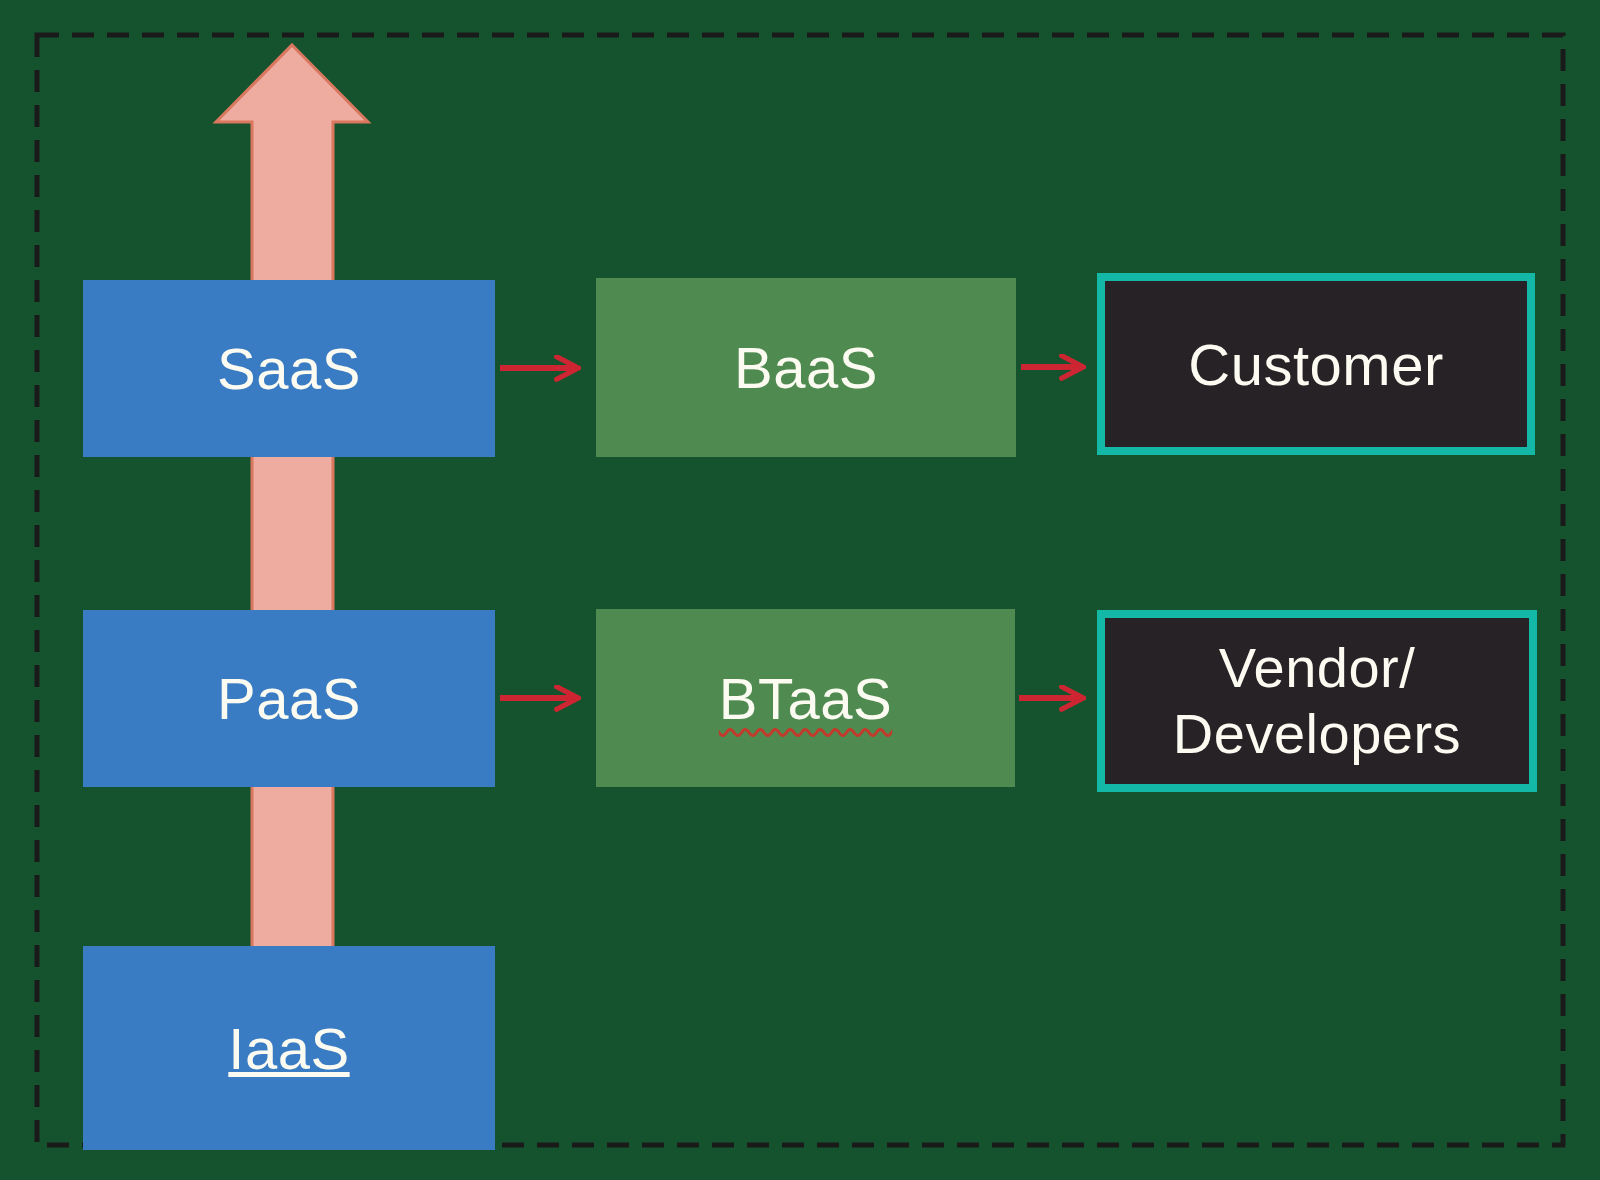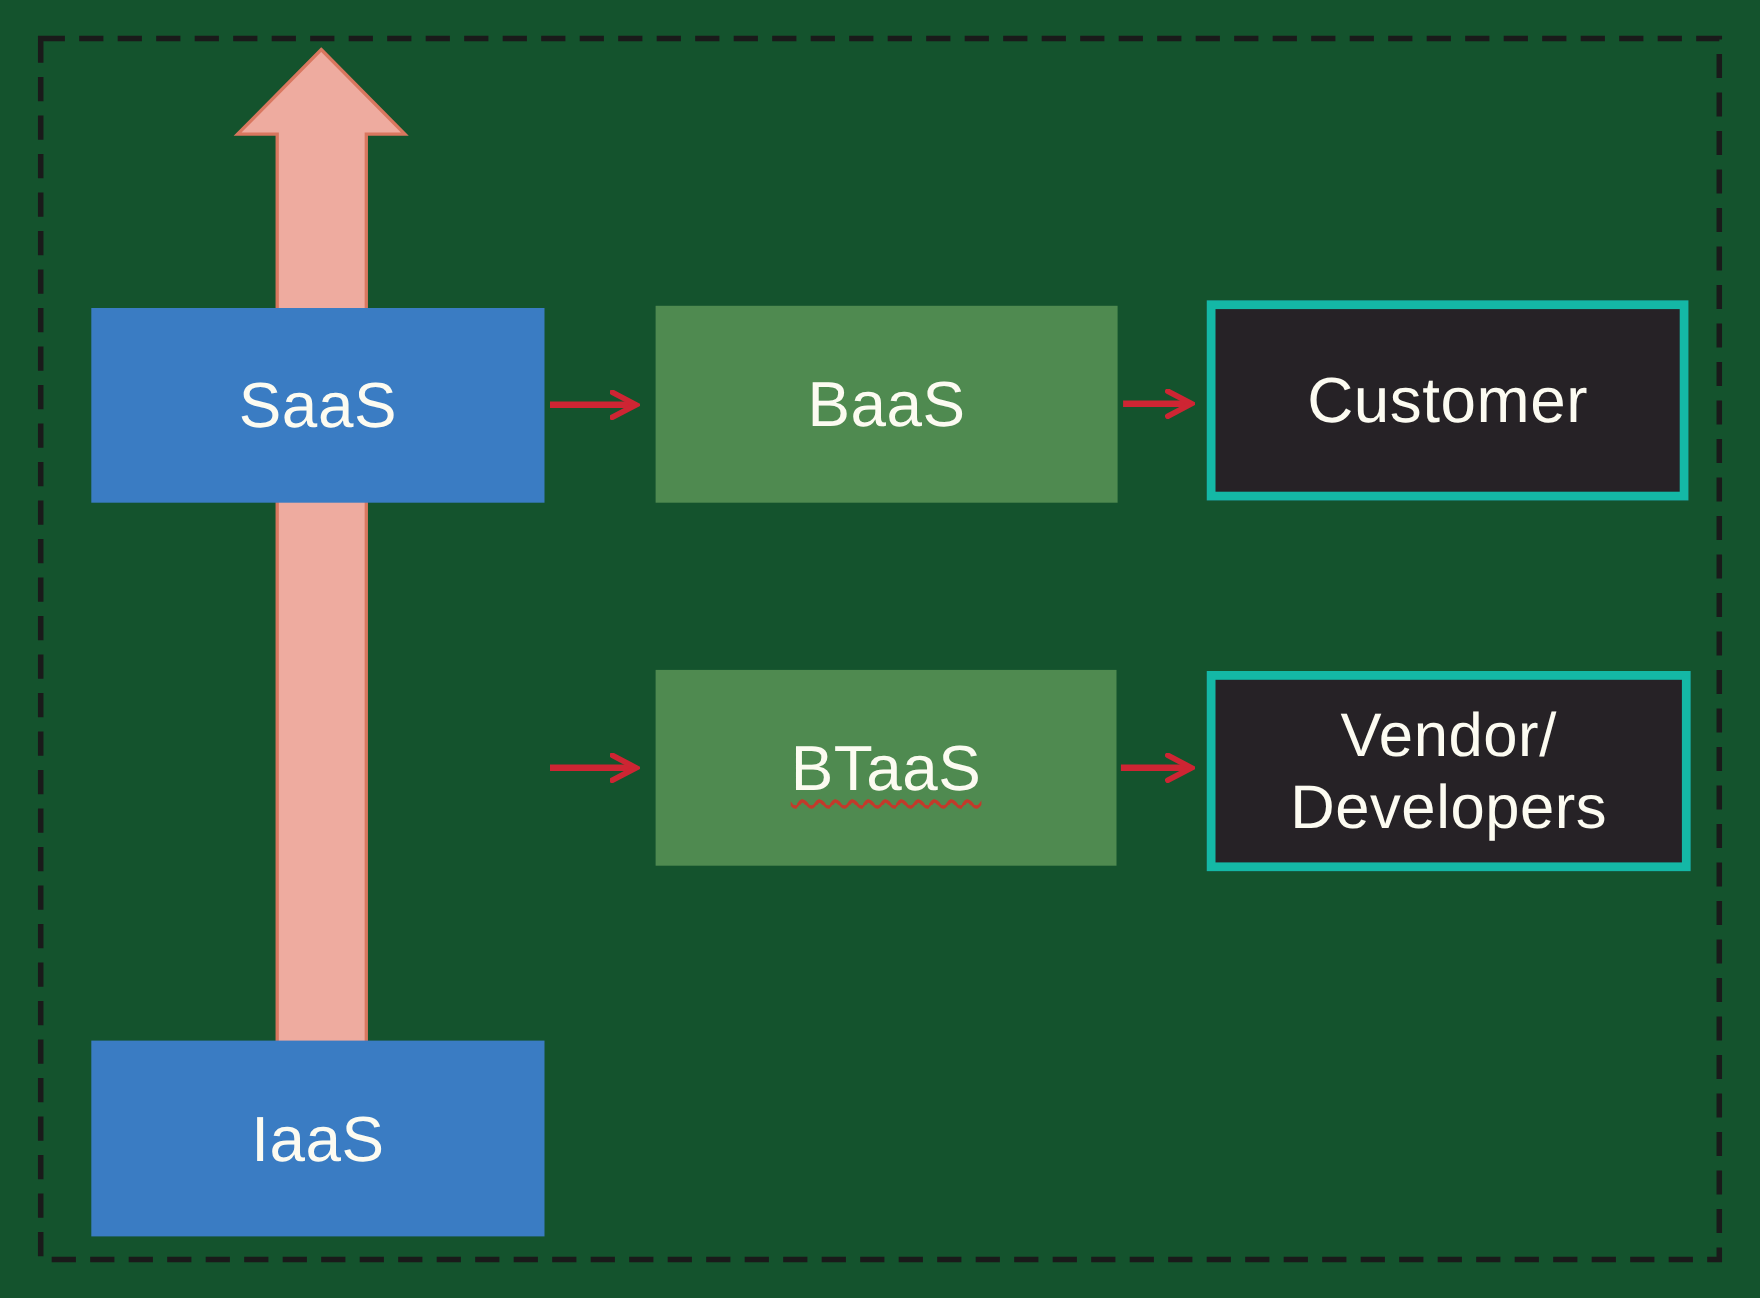--- a/index.html
+++ b/index.html
@@ -29,21 +29,21 @@
     font-size: 58px;
     letter-spacing: 0.5px;
     box-sizing: border-box;
   }
   .blue  { background: #3a7cc3; }
   .green { background: #4f8a50; }
   .dark  { background: #262226; border: 8px solid #14b8a6; }
 
   .saas  { left: 83px;  top: 280px; width: 412px; height: 177px; }
   .paas  { left: 83px;  top: 610px; width: 412px; height: 177px; }
-  .iaas  { left: 83px;  top: 946px; width: 412px; height: 178px; }
+  .iaas  { left: 83px;  top: 946px; width: 412px; height: 204px; text-decoration: underline; }
   .baas  { left: 596px; top: 278px; width: 420px; height: 179px; }
   .btaas { left: 596px; top: 609px; width: 419px; height: 178px; }
   .customer { left: 1097px; top: 273px; width: 438px; height: 182px; }
   .vendor   { left: 1097px; top: 610px; width: 440px; height: 182px;
               font-size: 56px; line-height: 66px; white-space: pre-line; }
 
   .squig {
     text-decoration: underline;
     text-decoration-style: wavy;
     text-decoration-color: #c23a2b;
@@ -71,20 +71,23 @@
       <line x1="500" y1="368" x2="575" y2="368" marker-end="url(#chev)"></line>
       <line x1="1021" y1="367" x2="1080" y2="367" marker-end="url(#chev)"></line>
       <line x1="500" y1="698" x2="575" y2="698" marker-end="url(#chev)"></line>
       <line x1="1019" y1="698" x2="1080" y2="698" marker-end="url(#chev)"></line>
     </g>
   </svg>
 
   <div class="box blue saas">
     <span>SaaS</span>
   </div>
+  <div class="box blue paas">
+    <span>PaaS</span>
+  </div>
   <div class="box blue iaas">
     <span>IaaS</span>
   </div>
 
   <div class="box green baas">
     <span>BaaS</span>
   </div>
   <div class="box green btaas">
     <span class="squig">BTaaS</span>
   </div>

